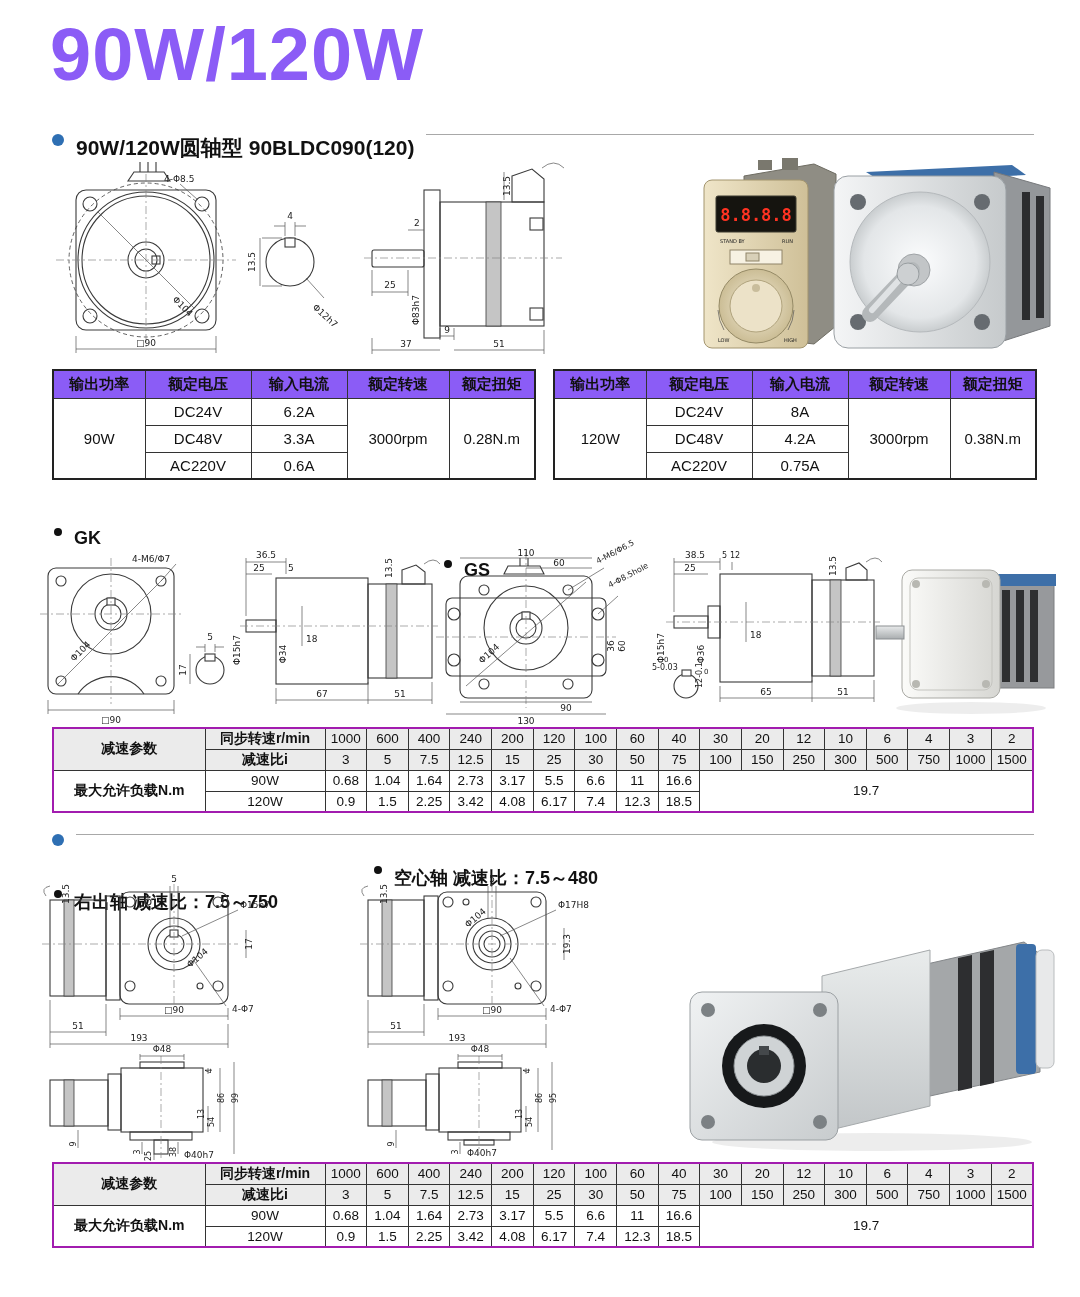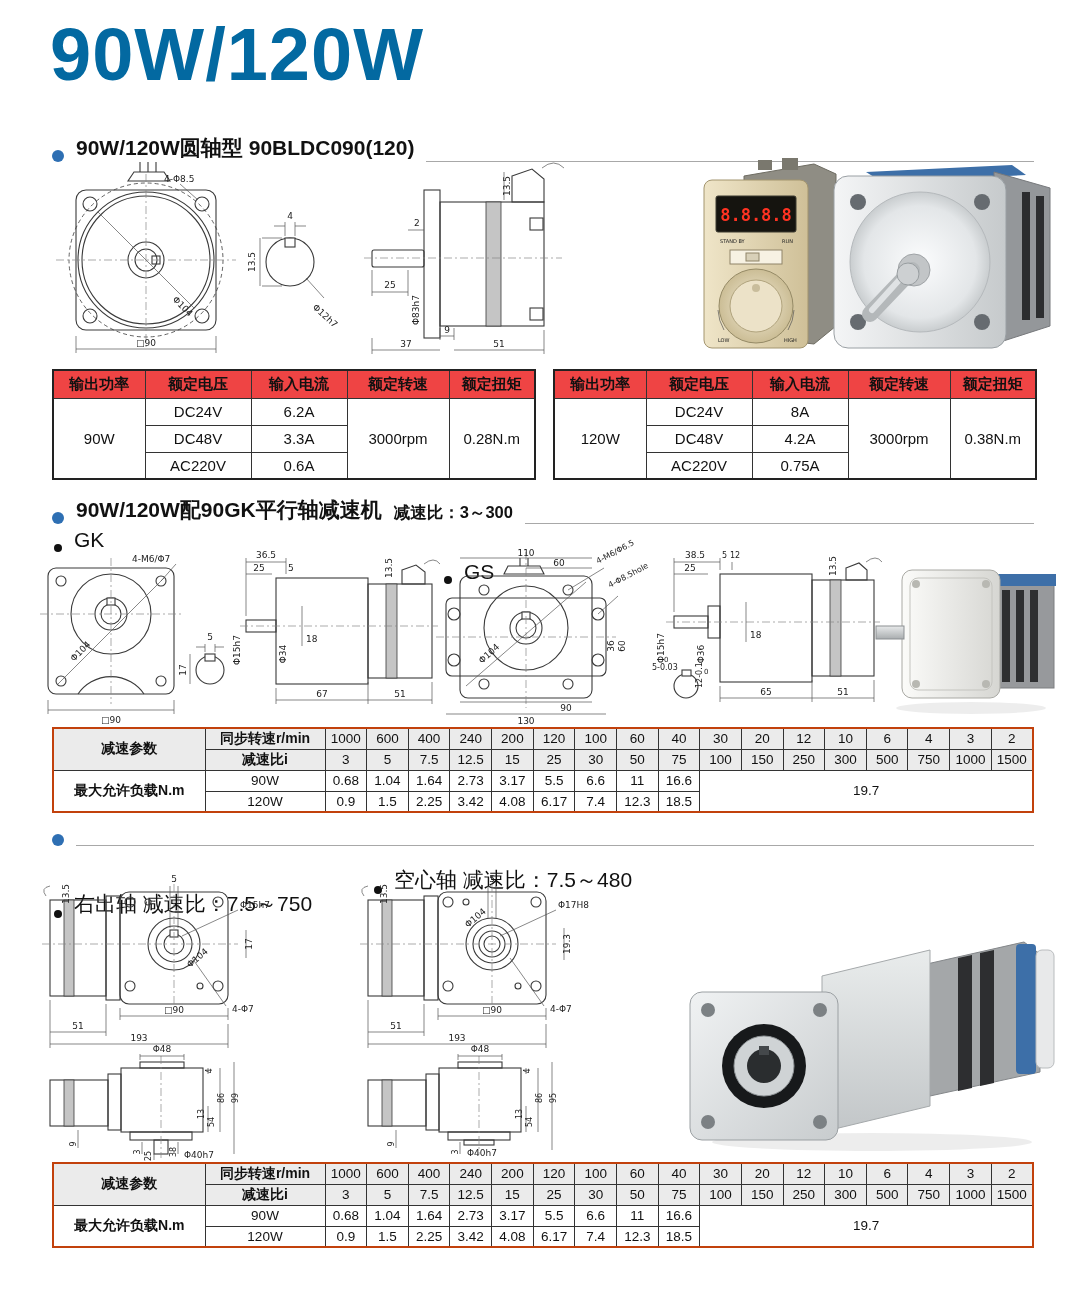--- a/index.html
+++ b/index.html
@@ -1,32 +1,32 @@
 <!DOCTYPE html>
 <html><head>
 <meta charset="utf-8">
 <style>
 *{margin:0;padding:0;box-sizing:border-box}
 body{background:#fff}
 .page{position:relative;width:1080px;height:1297px;background:#fff;overflow:hidden;
   font-family:"Liberation Sans","DejaVu Sans",sans-serif;color:#111}
 .title{position:absolute;left:50px;top:12px;font-size:74px;font-weight:bold;
-  color:#0369a1;letter-spacing:1px}
-.sec{position:absolute;display:flex;align-items:flex-end;gap:12px}
+  color:#8b5cf6;letter-spacing:1px}
+.sec{position:absolute;display:flex;align-items:flex-start;gap:12px}
 .b1{width:12px;height:12px;border-radius:50%;background:#2e6fb3;flex:none}
 .b2{width:8px;height:8px;border-radius:50%;background:#111;flex:none}
 .st{font-size:21px;font-weight:bold;white-space:nowrap}
 .ss{font-size:16.5px;font-weight:bold;white-space:nowrap}
 .rule{flex:1;height:1px;background:#a8a8a8}
-.st2{font-size:21px;font-weight:normal;white-space:nowrap}
+.st2{font-size:18px;font-weight:bold;white-space:nowrap}
 table{border-collapse:collapse;table-layout:fixed;position:absolute;background:#fff}
 .spec{width:482px;font-size:15px;text-align:center;border:2px solid #222}
 .spec td{border:1px solid #333;height:27px;padding:0 2px}
-.spec tr.h td{background:#ef4444;font-weight:bold;height:28px}
-.ratio{width:982px;font-size:13.5px;text-align:center;border:2px solid #c2410c}
+.spec tr.h td{background:#8b5cf6;font-weight:bold;height:28px}
+.ratio{width:982px;font-size:13.5px;text-align:center;border:2px solid #a21caf}
 .ratio td{border:1px solid #333;height:21px;padding:0}
 .ratio td.hd{background:#ebebeb}
 .ratio td.lbl{font-weight:bold;font-size:14px}
 svg{position:absolute;overflow:visible}
 svg text{font-family:"DejaVu Sans","Liberation Sans",sans-serif;font-size:10px;fill:#222}
 svg text.t9{font-size:9px}
 svg text.t8{font-size:8px}
 svg text.t7{font-size:7px}
 svg text.t5{font-size:5px}
 svg text.mid{text-anchor:middle}
@@ -252,26 +252,20 @@
       <td>DC48V</td>
       <td>4.2A</td>
     </tr>
     <tr>
       <td>AC220V</td>
       <td>0.75A</td>
     </tr>
   </tbody>
     </table>
 
-  <div class="sec" style="left:52px;top:496px;width:982px">
-    <span class="b1"></span>
-    <span class="st">90W/120W配90GK平行轴减速机</span>
-    <span class="ss">减速比：3～300</span>
-    <span class="rule"></span>
-  </div>
   <div class="sec" style="left:54px;top:528px">
     <span class="b2"></span>
     <span class="st2">GK</span>
   </div>
   <div class="sec" style="left:444px;top:560px">
     <span class="b2"></span>
     <span class="st2">GS</span>
   </div>
 
   <svg style="left:42px;top:548px" width="400" height="175" viewBox="0 0 400 175">

